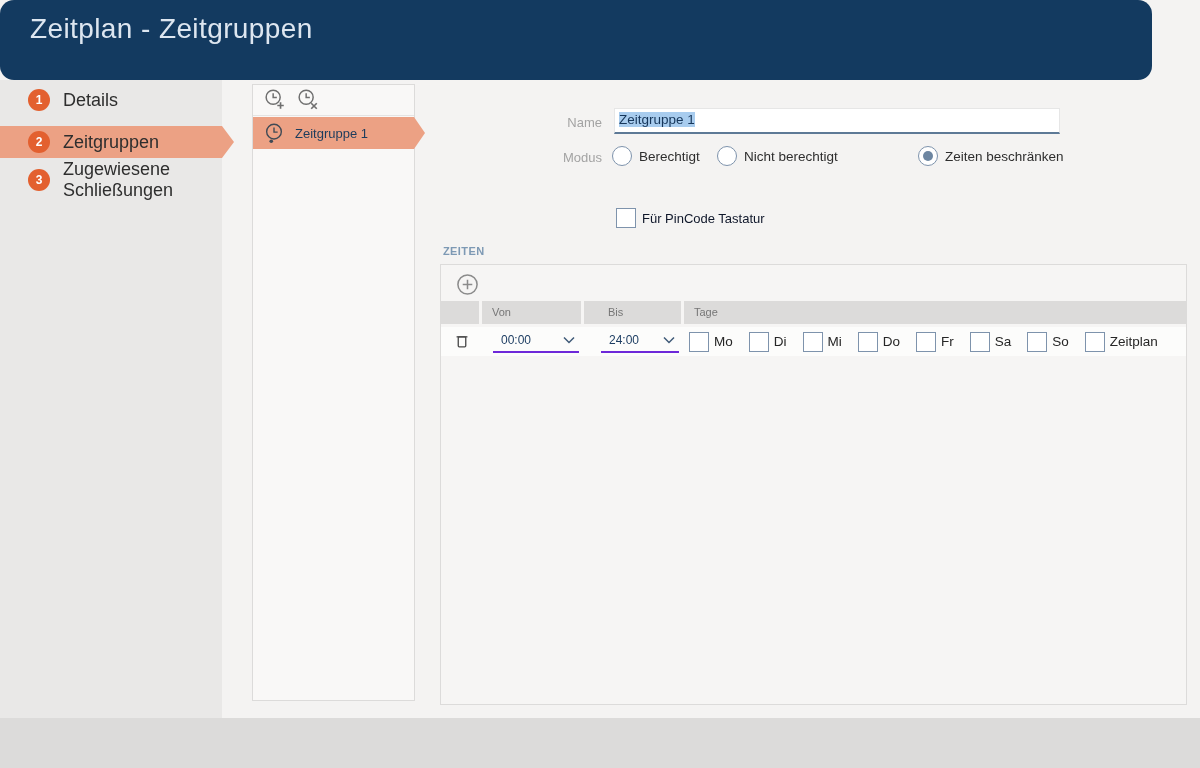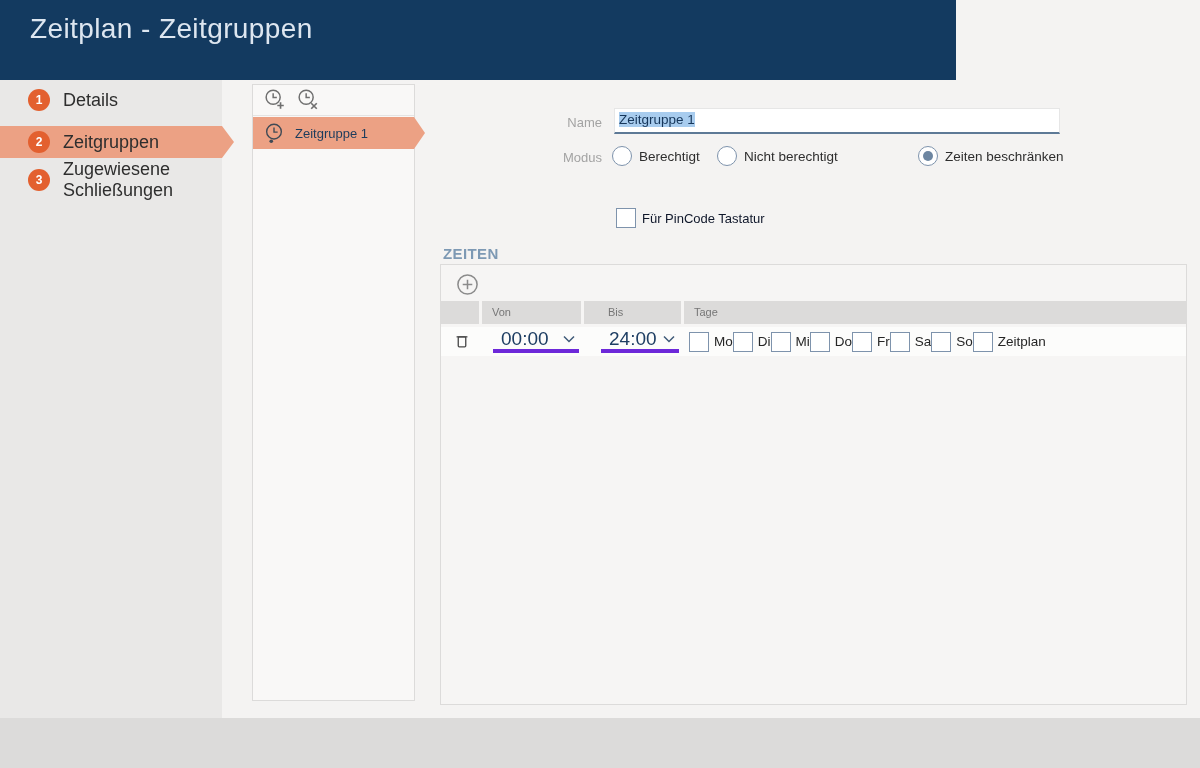--- a/index.html
+++ b/index.html
@@ -5,22 +5,22 @@
   * { margin:0; padding:0; box-sizing:border-box; }
   html,body { width:1200px; height:768px; }
   body {
     font-family:"Liberation Sans", sans-serif;
     background:#f4f3f2;
     position:relative;
     overflow:hidden;
   }
   
   .app-header {
-    position:absolute; top:0; left:0; width:956px; height:80px;
-    background:#133a60; padding:13px 0 0 30px;
+    position:absolute; top:0; left:0; width:1152px; height:80px;
+    background:#133a60; padding:13px 0 0 30px;border-radius:14px;
   }
   .app-title { font-size:28px; font-weight:300; color:#dde6f0; letter-spacing:.4px; }
   .app-subtitle { font-size:12.5px; color:#f2f6fa; margin-top:4px; }
 
   
   .sidebar { position:absolute; top:80px; left:0; width:222px; height:638px; background:#e9e8e7; }
   .step { position:absolute; left:0; width:222px; height:32px; display:flex; align-items:center; padding-left:28px; cursor:default; }
   .step.active { background:#eca184; }
   .step.active::after {
     content:''; position:absolute; left:222px; top:0;
@@ -63,41 +63,41 @@
   }
   .name-input .sel { background:#a8ccee; }
   .radio-item { position:absolute; top:146px; display:flex; align-items:center; gap:7px; font-size:13.5px; color:#2e2e2e; cursor:pointer; }
   .radio-1 { left:612px; } .radio-2 { left:717px; } .radio-3 { left:918px; }
   .radio-circle { width:20px; height:20px; border:1px solid #7e93ac; border-radius:50%; background:#fff; position:relative; flex:0 0 20px; }
   .radio-item.selected .radio-circle::after { content:''; position:absolute; inset:4px; background:#6d86a1; border-radius:50%; }
   .checkbox { width:20px; height:20px; border:1px solid #7e93ac; background:#fff; flex:0 0 20px; display:inline-block; }
   .pincode-row { position:absolute; left:616px; top:188px; display:flex; align-items:center; gap:6px; font-size:13px; color:#0f172a; cursor:pointer;margin-top:20px; }
 
   
-  .zeiten-label { position:absolute; left:443px; top:245px; font-size:15px; font-weight:bold; color:#7d99b4; letter-spacing:.4px; }
+  .zeiten-label { position:absolute; left:443px; top:245px; font-size:11px; font-weight:bold; color:#7d99b4; letter-spacing:.4px; }
   .zeiten-panel {
     position:absolute; left:440px; top:264px; width:747px; height:441px;
     background:#f6f5f4; border:1px solid #dcdbda;
   }
   .add-time-btn { position:absolute; left:15px; top:7px; width:24px; height:24px; background:none; border:none; cursor:pointer; }
   .z-header { position:absolute; top:36px; left:0; width:745px; height:23px; }
   .z-cell { position:absolute; top:0; height:23px; background:#dcdbda; font-size:11px; color:#767676; line-height:23px; padding-left:10px; }
   .z-c0 { left:0; width:38px; }
   .z-c1 { left:41px; width:99px; }
   .z-c2 { left:143px; width:97px;padding-left:24px; }
   .z-c3 { left:243px; width:502px; }
   .z-row { position:absolute; top:62px; left:0; width:745px; height:29px; background:#fcfcfb; }
   .trash-btn { position:absolute; left:11px; top:3px; width:22px; height:22px; background:none; border:none; cursor:pointer; }
   .combo {
     position:absolute; top:2px; height:24px; display:flex; align-items:center; justify-content:space-between;
-    border-bottom:4px solid #6d28d9; font-size:19px; color:#1e3e63; cursor:pointer;text-align:right;
+    border-bottom:2px solid #6d28d9; font-size:12px; color:#1e3e63; cursor:pointer;text-align:right;
   }
   .combo-von { left:52px; width:86px; padding:0 4px 0 8px; }
   .combo-bis { left:160px; width:78px; padding:0 4px 0 8px; }
-  .days { position:absolute; left:248px; top:0; height:29px; display:flex; align-items:center; gap:0; }
+  .days { position:absolute; left:248px; top:0; height:29px; display:flex; align-items:center; gap:16px; }
   .day { display:flex; align-items:center; gap:5px; font-size:13.5px; color:#262626; cursor:pointer; }
 
   
   .footer { position:absolute; top:718px; left:0; width:1200px; height:50px; background:#dcdbda; }
 
   svg { display:block; }
 </style>
 </head>
 <body>
 

